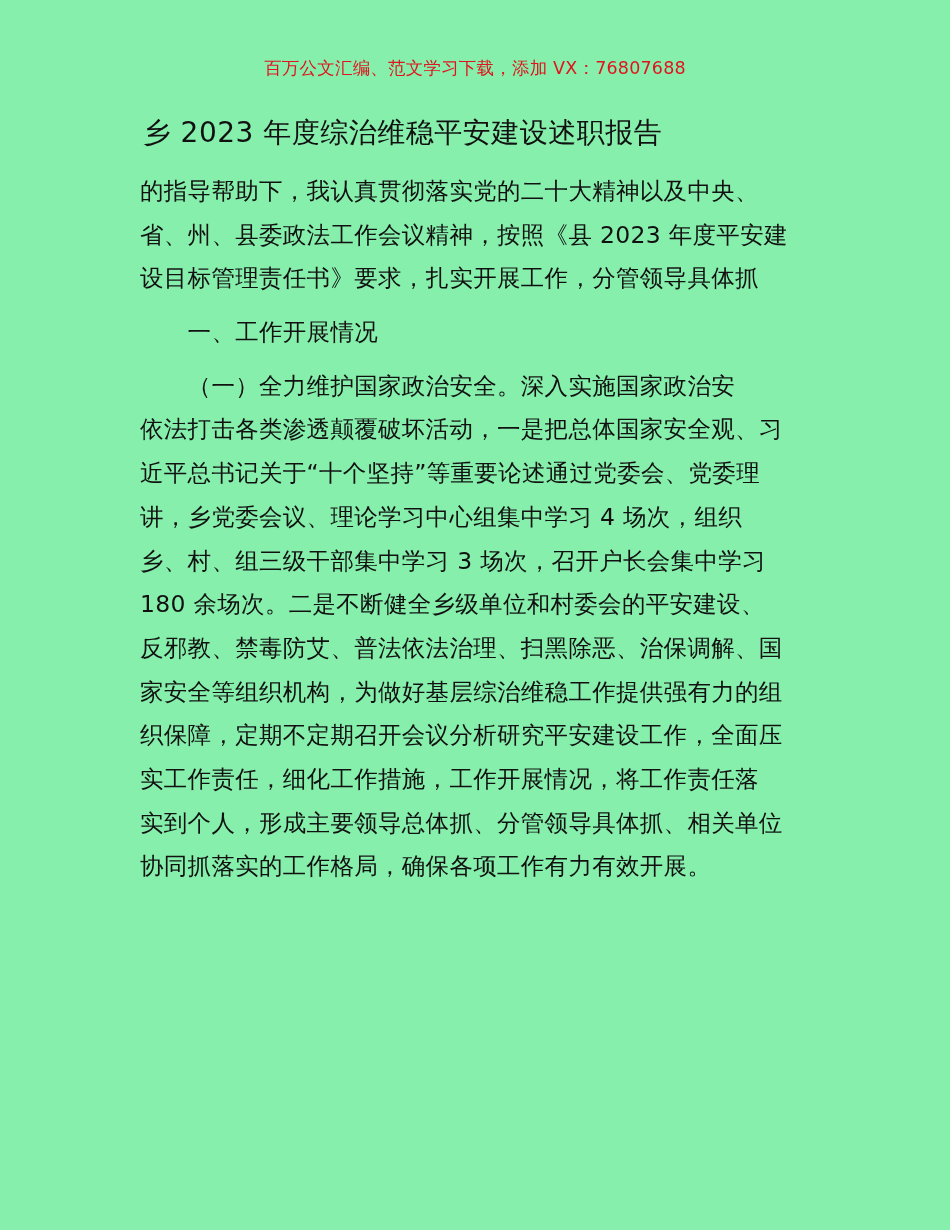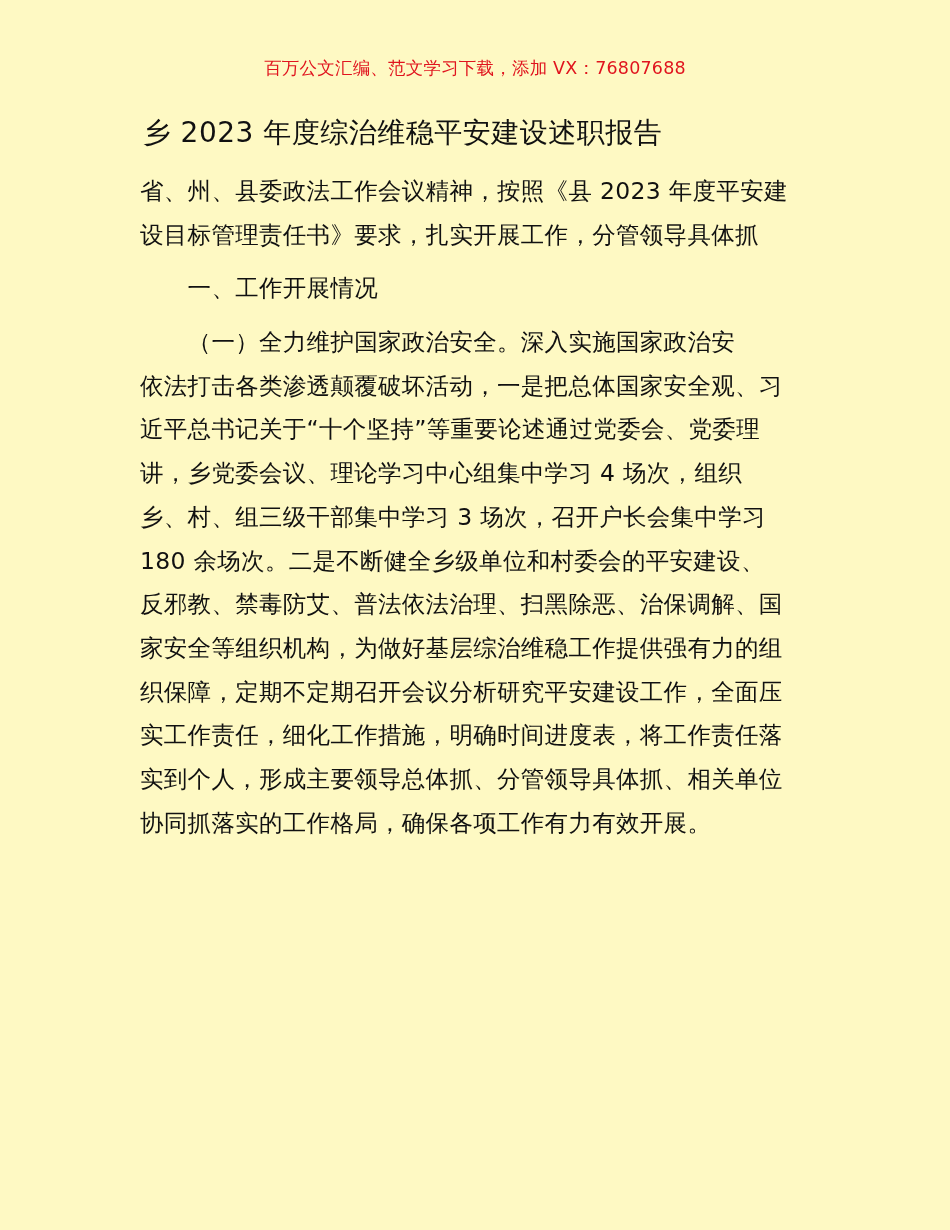--- a/index.html
+++ b/index.html
@@ -1,46 +1,47 @@
 <!DOCTYPE html>
 <html><head>
 <meta charset="utf-8">
 <style>
   html, body { margin: 0; padding: 0; background: #ffffff; }
   body { width: 950px; height: 1230px; position: relative; overflow: hidden;
          font-family: "DejaVu Sans", "Liberation Sans", sans-serif; color: #111; }
-  .page { position: absolute; left: 0; top: 0; width: 950px; height: 1230px; background: #fef9c3; }
+  .page { position: absolute; left: 0; top: 0; width: 950px; height: 1230px; background: #86efac; }
   .watermark { position: absolute; top: 56px; left: 0; width: 950px; text-align: center;
                color: #e0141e; font-size: 17.5px; letter-spacing: 0.2px; }
   .title { position: absolute; top: 114px; left: 0; width: 805px; text-align: center;
            font-size: 28px; color: #111; letter-spacing: 0.5px; }
   .body-text { position: absolute; left: 140px; top: 170px; width: 680px; }
   .line { height: 43.7px; line-height: 43.7px; font-size: 23.5px; white-space: nowrap;
           letter-spacing: 0.3px; }
   .gap { height: 10px; }
 </style>
 </head>
 <body>
 
 <div class="page">
   <div class="watermark">百万公文汇编、范文学习下载，添加 VX：76807688</div>
   <div class="title">乡 2023 年度综治维稳平安建设述职报告</div>
 
   <div class="body-text">
+    <div class="line">的指导帮助下，我认真贯彻落实党的二十大精神以及中央、</div>
     <div class="line">省、州、县委政法工作会议精神，按照《县 2023 年度平安建</div>
     <div class="line">设目标管理责任书》要求，扎实开展工作，分管领导具体抓</div>
     <div class="gap"></div>
     <div class="line">　　一、工作开展情况</div>
     <div class="gap"></div>
     <div class="line">　　（一）全力维护国家政治安全。深入实施国家政治安</div>
     <div class="line">依法打击各类渗透颠覆破坏活动，一是把总体国家安全观、习</div>
     <div class="line">近平总书记关于“十个坚持”等重要论述通过党委会、党委理</div>
     <div class="line">讲，乡党委会议、理论学习中心组集中学习 4 场次，组织</div>
     <div class="line">乡、村、组三级干部集中学习 3 场次，召开户长会集中学习</div>
     <div class="line">180 余场次。二是不断健全乡级单位和村委会的平安建设、</div>
     <div class="line">反邪教、禁毒防艾、普法依法治理、扫黑除恶、治保调解、国</div>
     <div class="line">家安全等组织机构，为做好基层综治维稳工作提供强有力的组</div>
     <div class="line">织保障，定期不定期召开会议分析研究平安建设工作，全面压</div>
-    <div class="line">实工作责任，细化工作措施，明确时间进度表，将工作责任落</div>
+    <div class="line">实工作责任，细化工作措施，工作开展情况，将工作责任落</div>
     <div class="line">实到个人，形成主要领导总体抓、分管领导具体抓、相关单位</div>
     <div class="line">协同抓落实的工作格局，确保各项工作有力有效开展。</div>
   </div>
 </div>
 
 </body></html>

